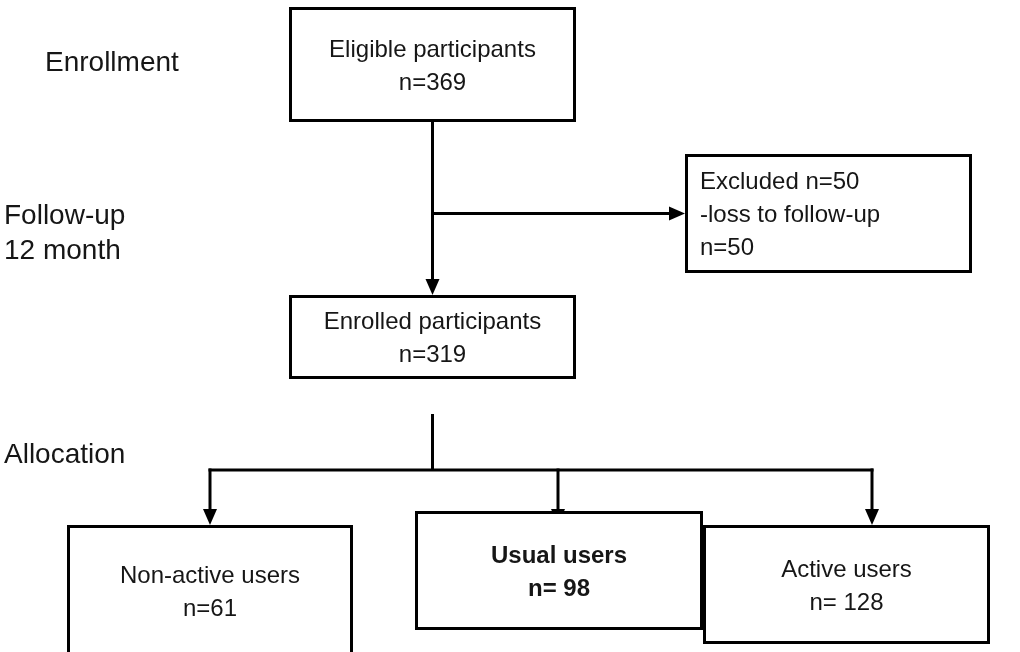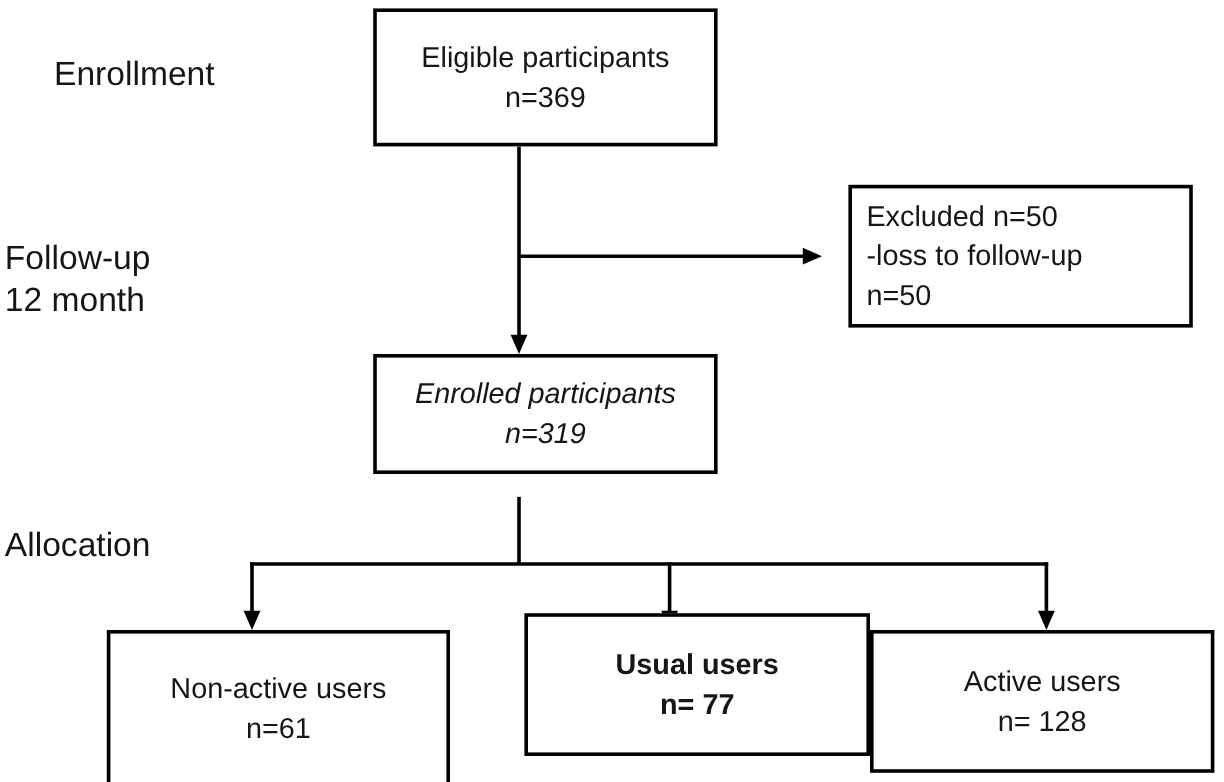--- a/index.html
+++ b/index.html
@@ -39,27 +39,26 @@
   .box {
     position: absolute;
     border: 3px solid var(--line-color);
     background: var(--bg-color);
     display: flex;
     flex-direction: column;
     justify-content: center;
     font-size: 24px;
     line-height: 33px;
     color: var(--text-color);
-    margin-left: 22px;
   }
   .box.centered { align-items: center; text-align: center; }
   .box.left-aligned { align-items: flex-start; text-align: left; padding-left: 12px; padding-right: 24px; }
   .box-eligible   { left: 289px; top: 7px;   width: 287px; height: 115px; }
   .box-excluded   { left: 685px; top: 154px; width: 287px; height: 119px; }
-  .box-enrolled   { left: 289px; top: 295px; width: 287px; height: 100px; font-style: italic; }
+  .box-enrolled   { left: 289px; top: 295px; width: 287px; height: 84px; }
   .box-non-active { left: 67px;  top: 525px; width: 286px; height: 131px; }
   .box-usual      { left: 415px; top: 511px; width: 288px; height: 119px; font-weight: bold; }
   .box-active     { left: 703px; top: 525px; width: 287px; height: 119px; }
   .box span { display: block; }
 </style>
 </head>
 <body>
 
 <div class="canvas">
 
@@ -116,21 +115,21 @@
     <span>n=319</span>
   </div>
 
   <div class="box centered box-non-active">
     <span>Non-active users</span>
     <span>n=61</span>
   </div>
 
   <div class="box centered box-usual">
     <span>Usual users</span>
-    <span>n= 77</span>
+    <span>n= 98</span>
   </div>
 
   <div class="box centered box-active">
     <span>Active users</span>
     <span>n= 128</span>
   </div>
 
 </div>
 
 </body></html>

